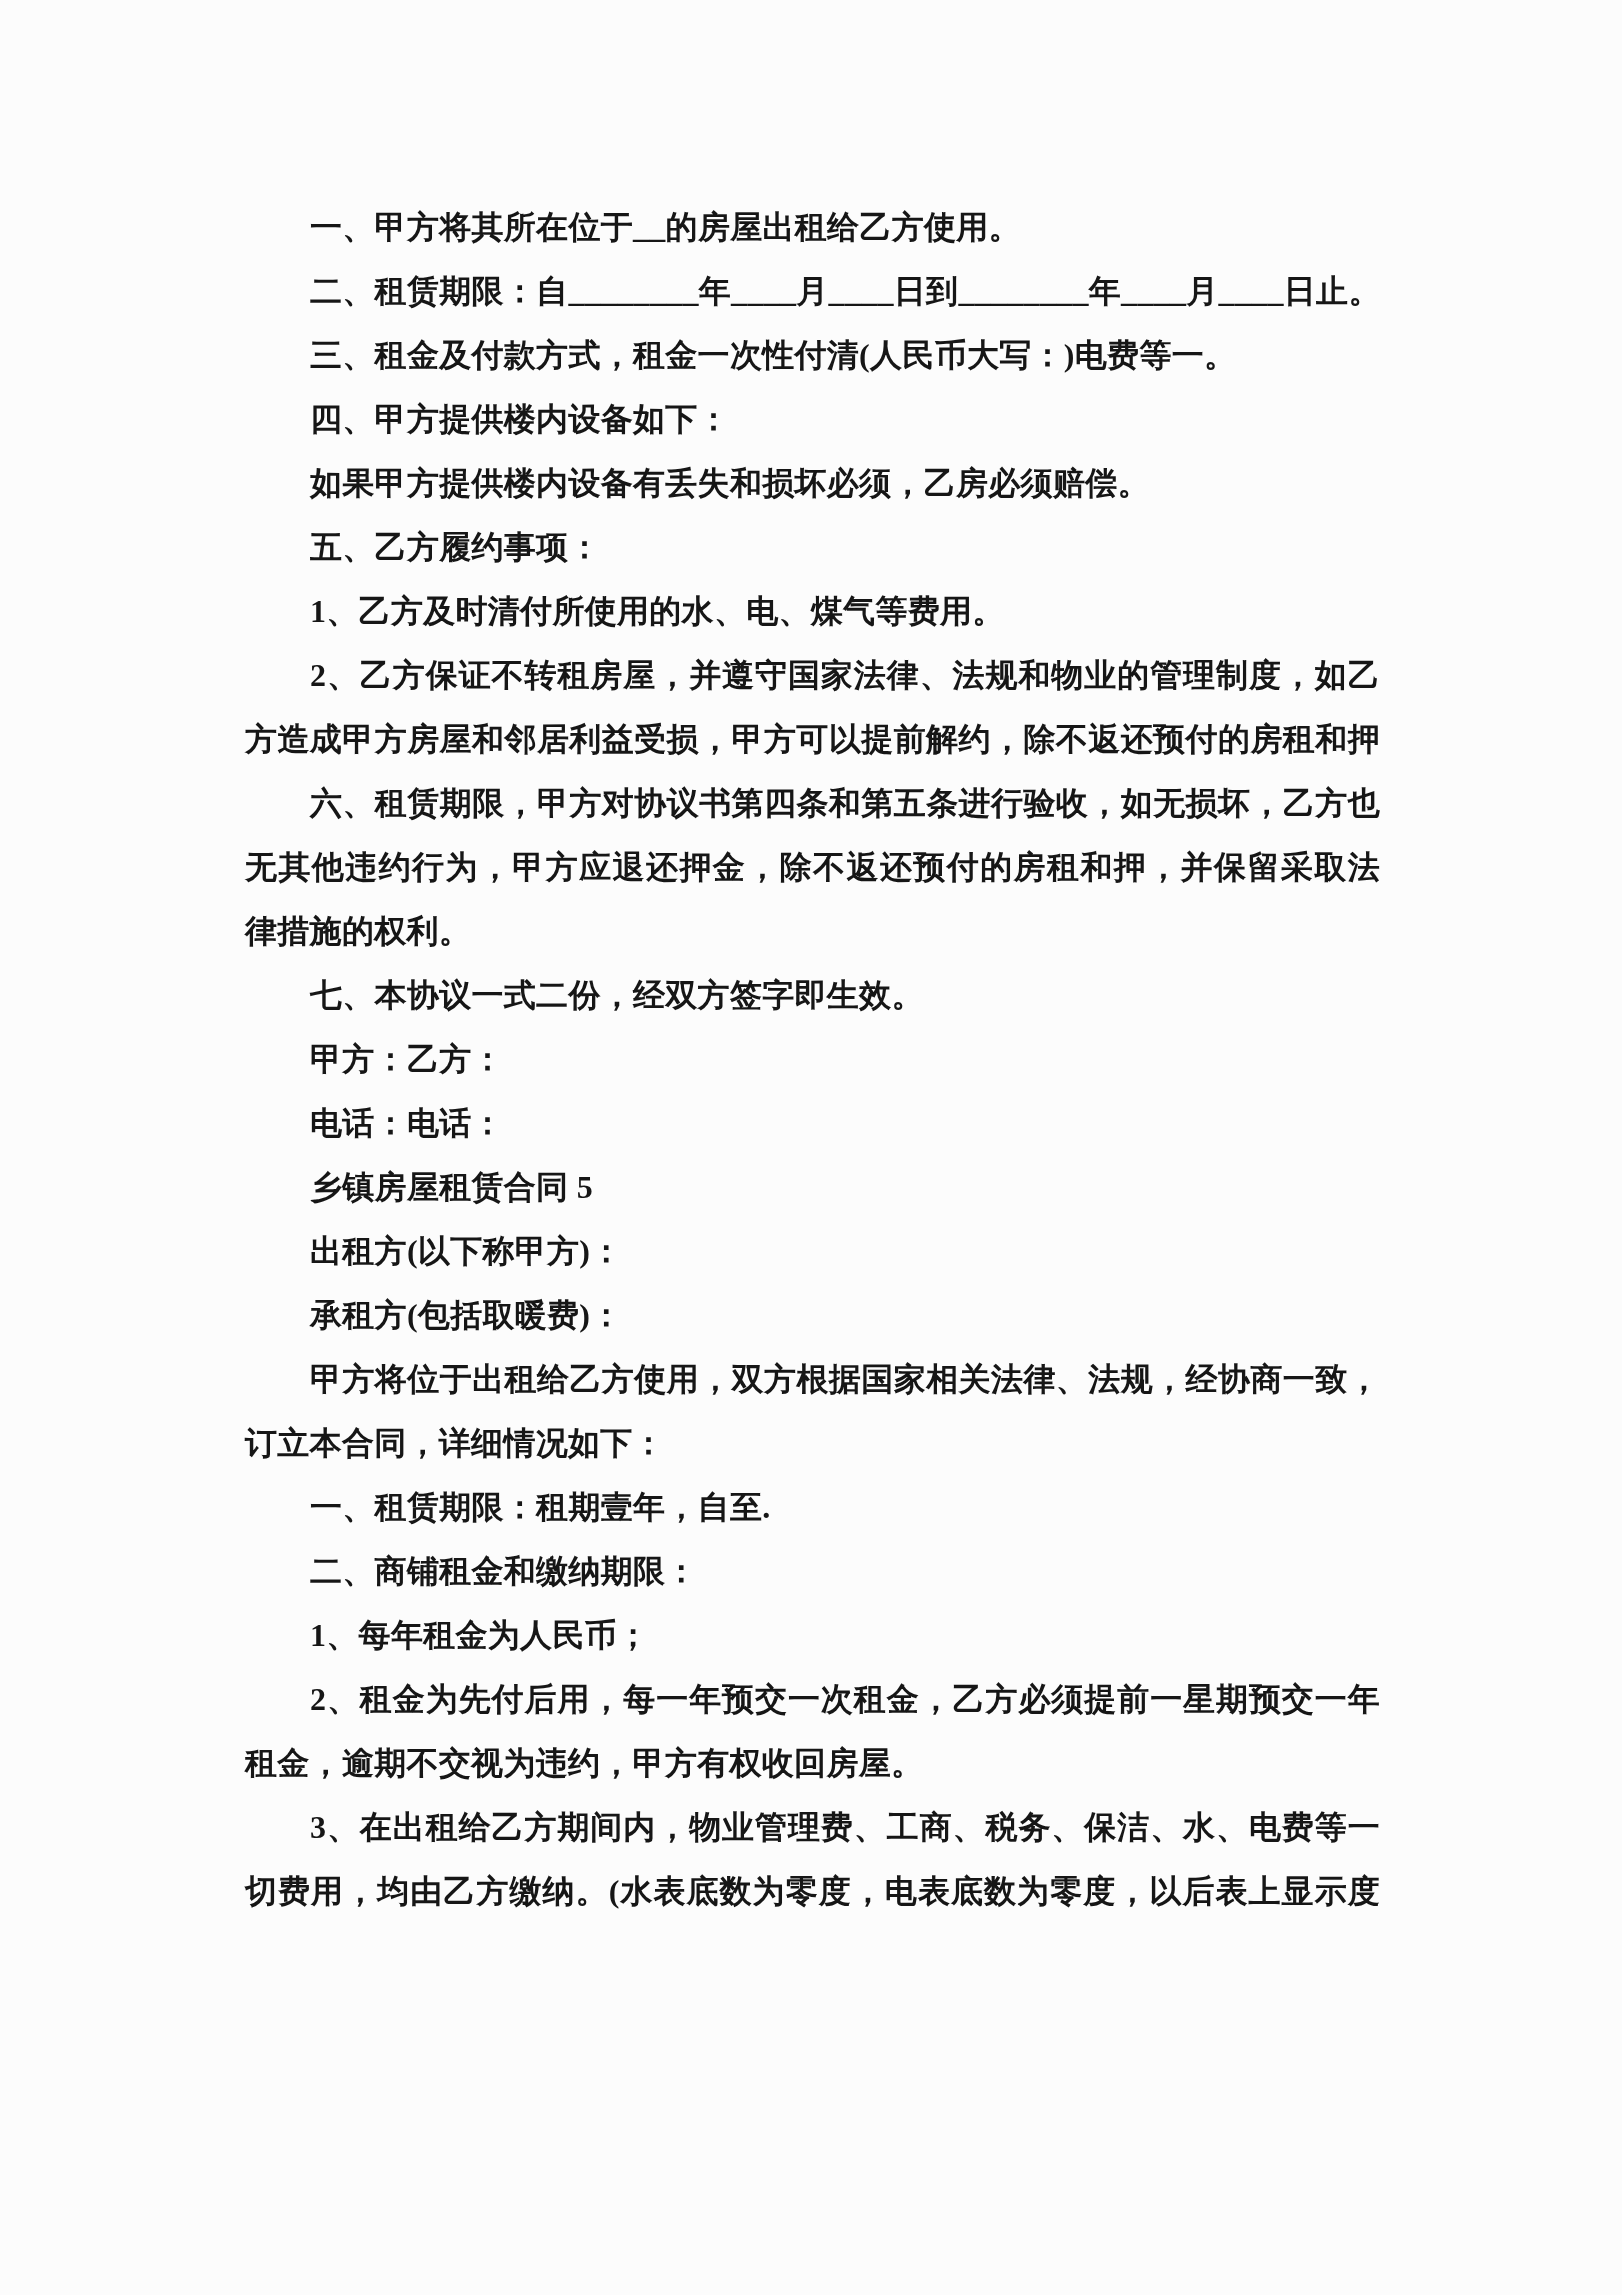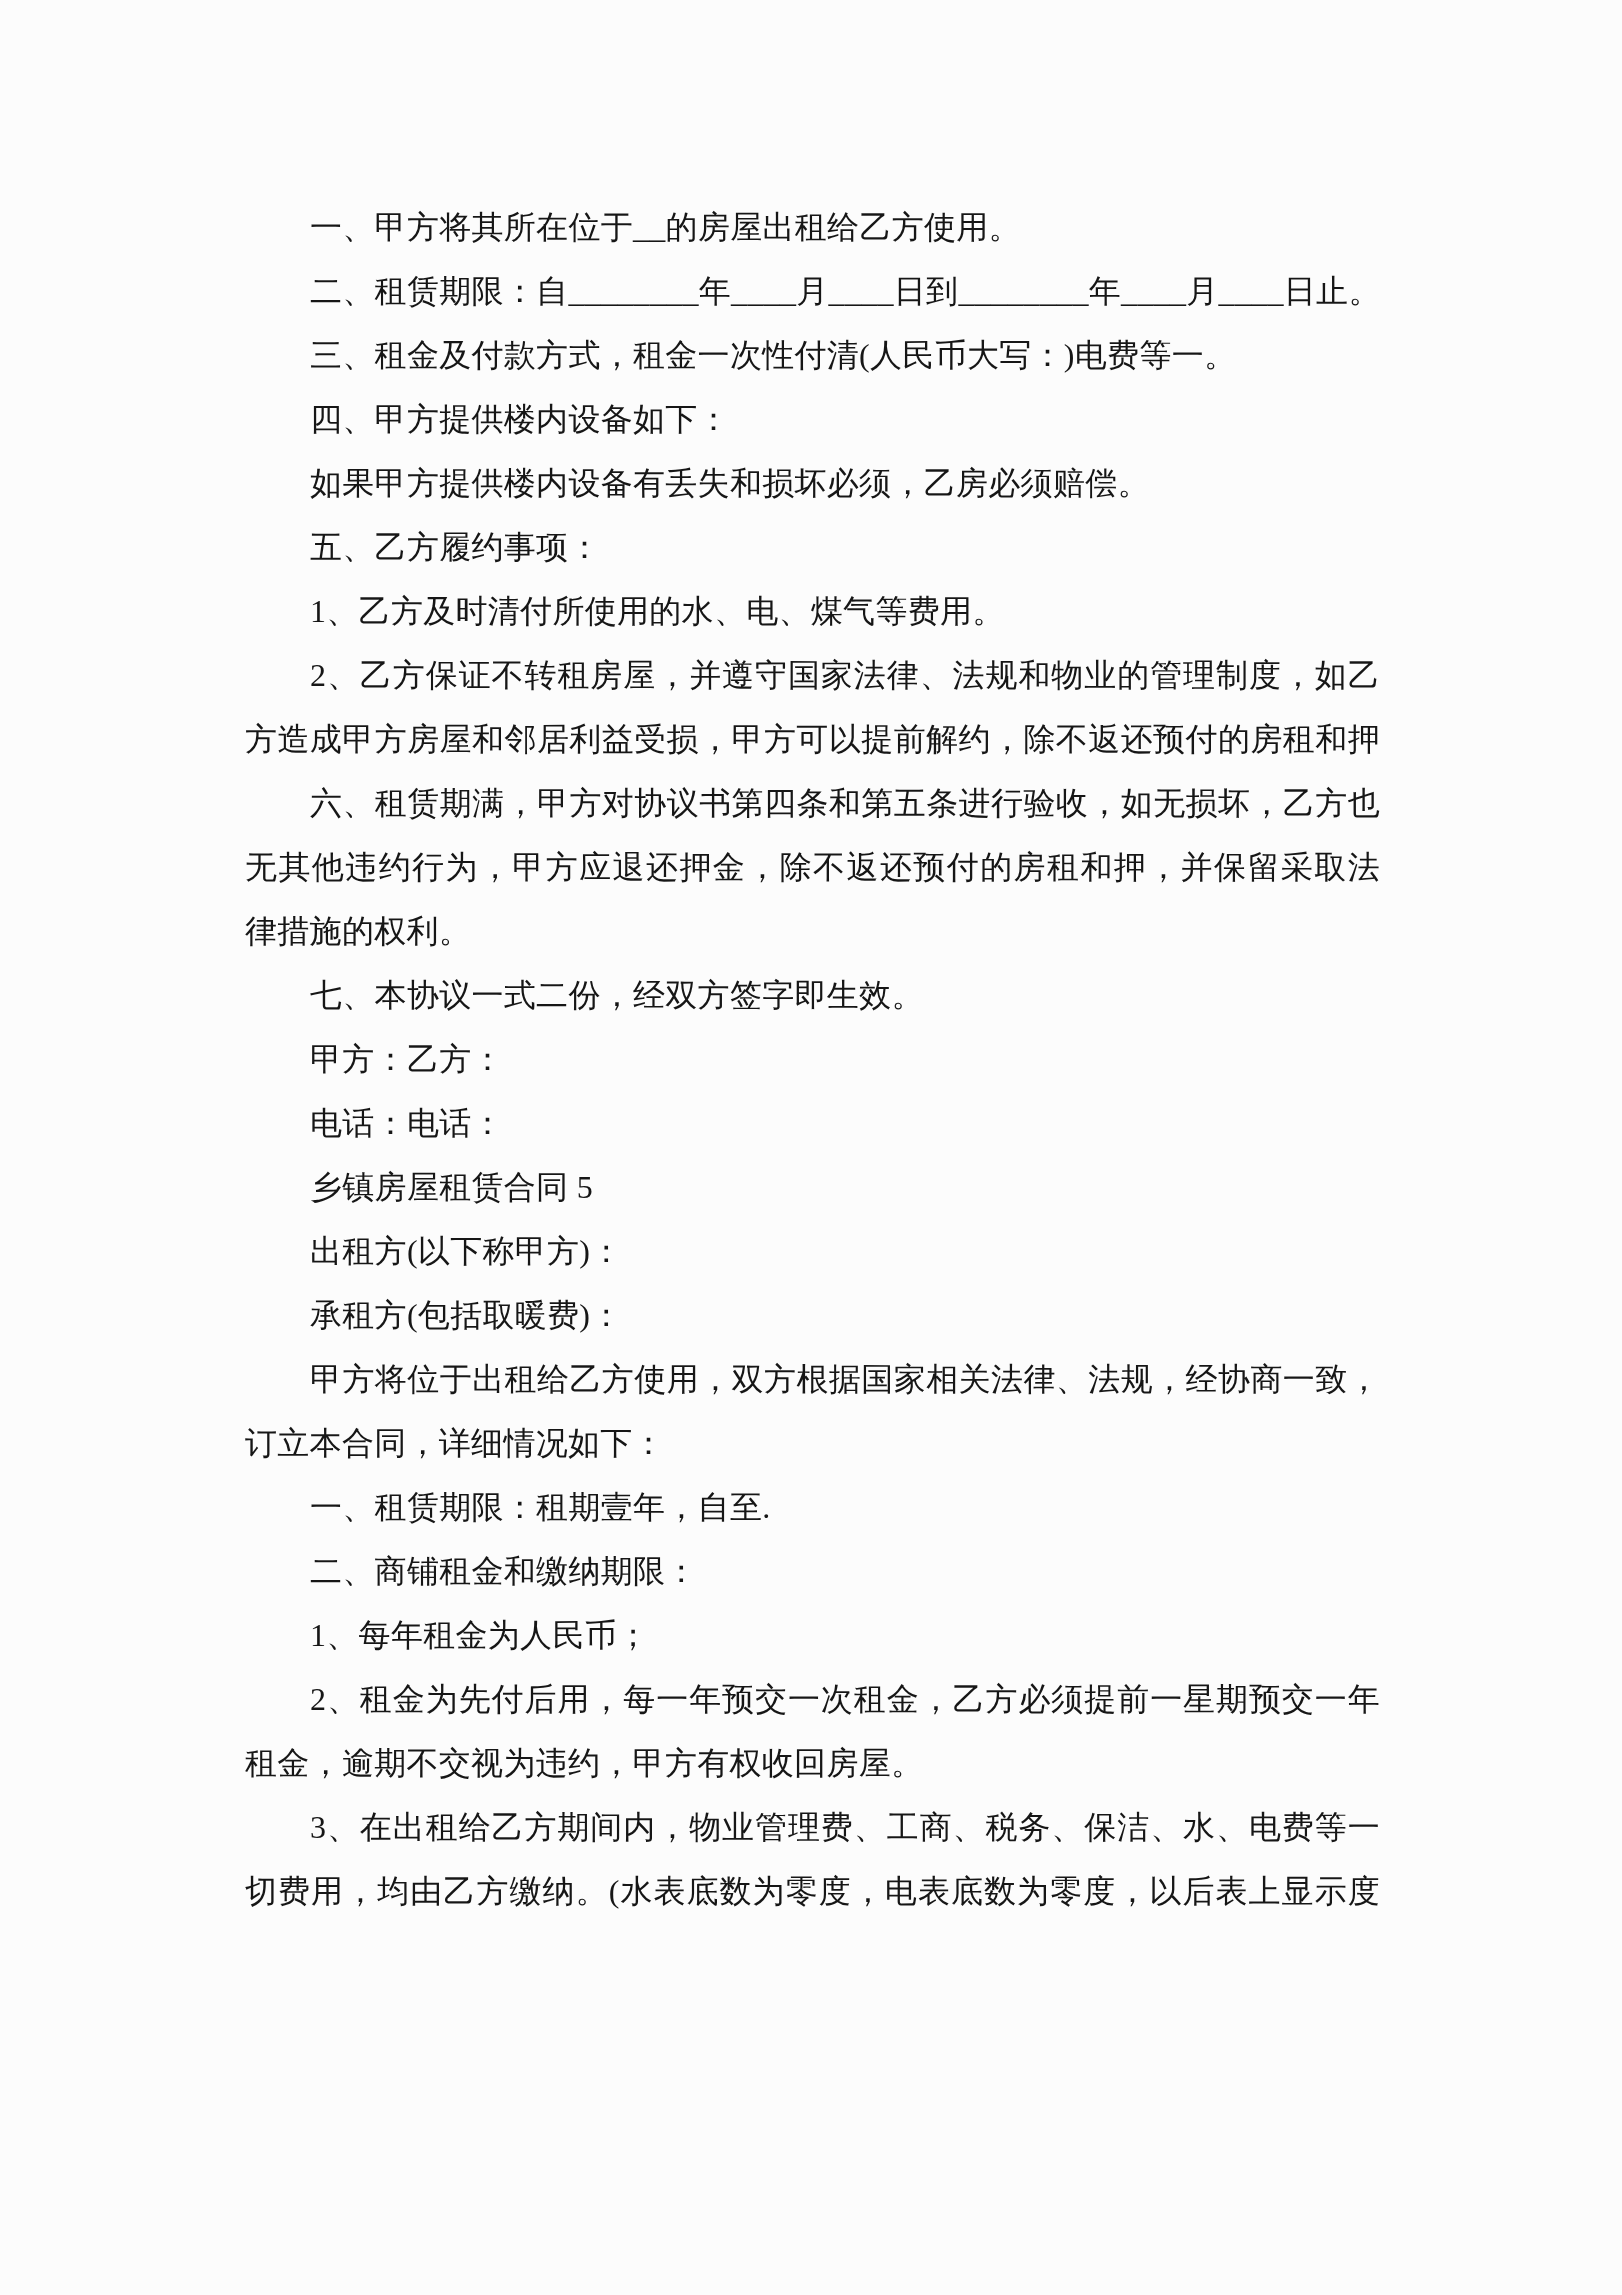--- a/index.html
+++ b/index.html
@@ -16,21 +16,21 @@
     overflow: hidden;
   }
   .textblock {
     position: absolute;
     left: 245px;
     top: 195px;
     width: 1135px;
     font-size: 32px;
     line-height: 64px;
     color: var(--text-color, #161616);
-    font-weight: 400;
+    font-weight: 700;
   }
   .line {
     white-space: nowrap;
     letter-spacing: 0.3px;
   }
   .line.indent { text-indent: 65px; }
   .line.just   { text-align: justify; text-align-last: justify; }
 </style>
 </head>
 <body style="--page-bg: #fcfcfc; --text-color: #161616;">
@@ -39,21 +39,21 @@
   <div class="textblock" id="textblock">
       <div class="line indent">一、甲方将其所在位于__的房屋出租给乙方使用。</div>
       <div class="line indent">二、租赁期限：自________年____月____日到________年____月____日止。</div>
       <div class="line indent">三、租金及付款方式，租金一次性付清(人民币大写：)电费等一。</div>
       <div class="line indent">四、甲方提供楼内设备如下：</div>
       <div class="line indent">如果甲方提供楼内设备有丢失和损坏必须，乙房必须赔偿。</div>
       <div class="line indent">五、乙方履约事项：</div>
       <div class="line indent">1、乙方及时清付所使用的水、电、煤气等费用。</div>
       <div class="line indent just">2、乙方保证不转租房屋，并遵守国家法律、法规和物业的管理制度，如乙</div>
       <div class="line just">方造成甲方房屋和邻居利益受损，甲方可以提前解约，除不返还预付的房租和押</div>
-      <div class="line indent just">六、租赁期满，甲方对协议书第四条和第五条进行验收，如无损坏，乙方也</div>
+      <div class="line indent just">六、租赁期限，甲方对协议书第四条和第五条进行验收，如无损坏，乙方也</div>
       <div class="line just">无其他违约行为，甲方应退还押金，除不返还预付的房租和押，并保留采取法</div>
       <div class="line">律措施的权利。</div>
       <div class="line indent">七、本协议一式二份，经双方签字即生效。</div>
       <div class="line indent">甲方：乙方：</div>
       <div class="line indent">电话：电话：</div>
       <div class="line indent">乡镇房屋租赁合同 5</div>
       <div class="line indent">出租方(以下称甲方)：</div>
       <div class="line indent">承租方(包括取暖费)：</div>
       <div class="line indent just">甲方将位于出租给乙方使用，双方根据国家相关法律、法规，经协商一致，</div>
       <div class="line">订立本合同，详细情况如下：</div>

